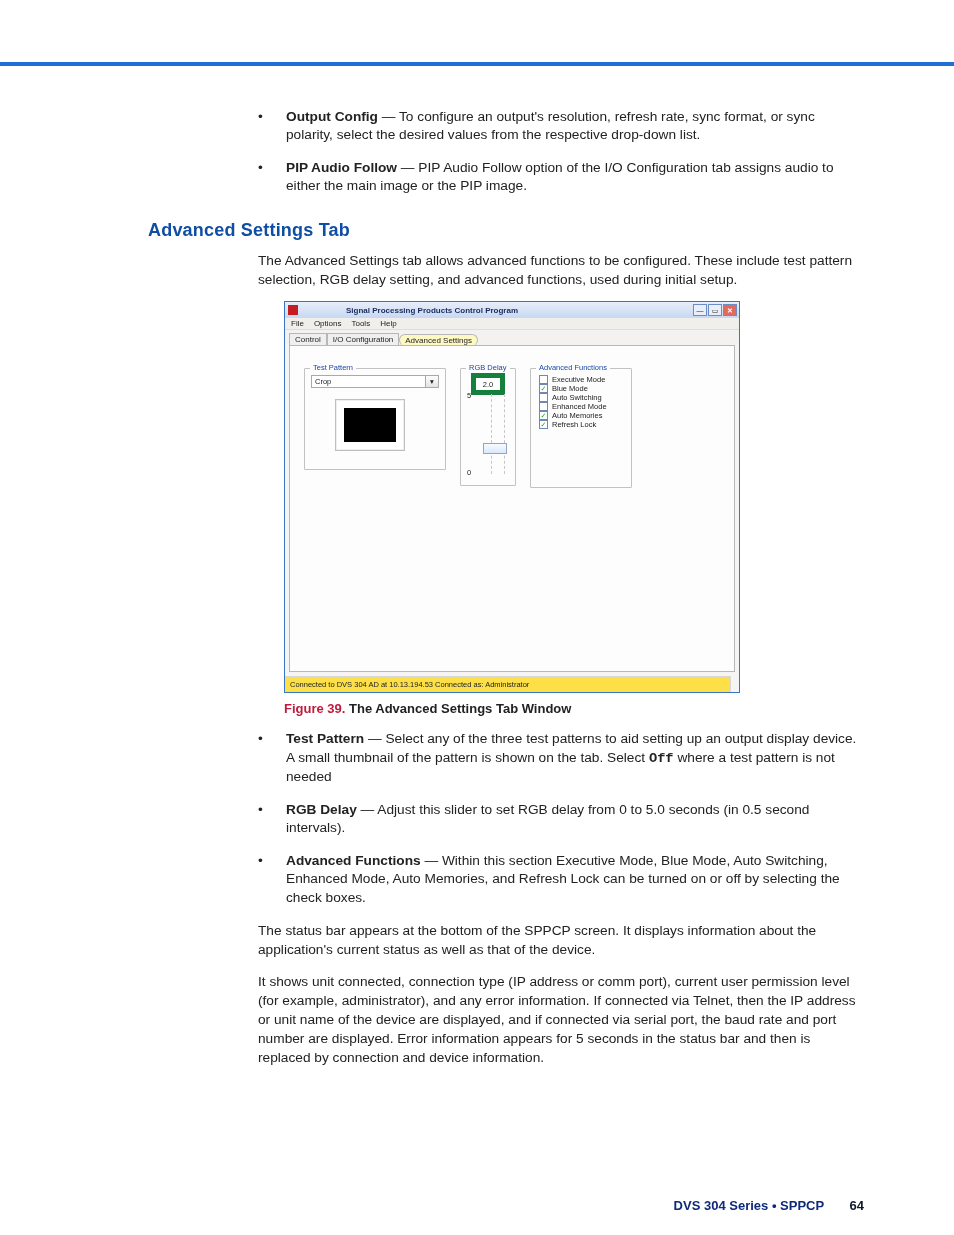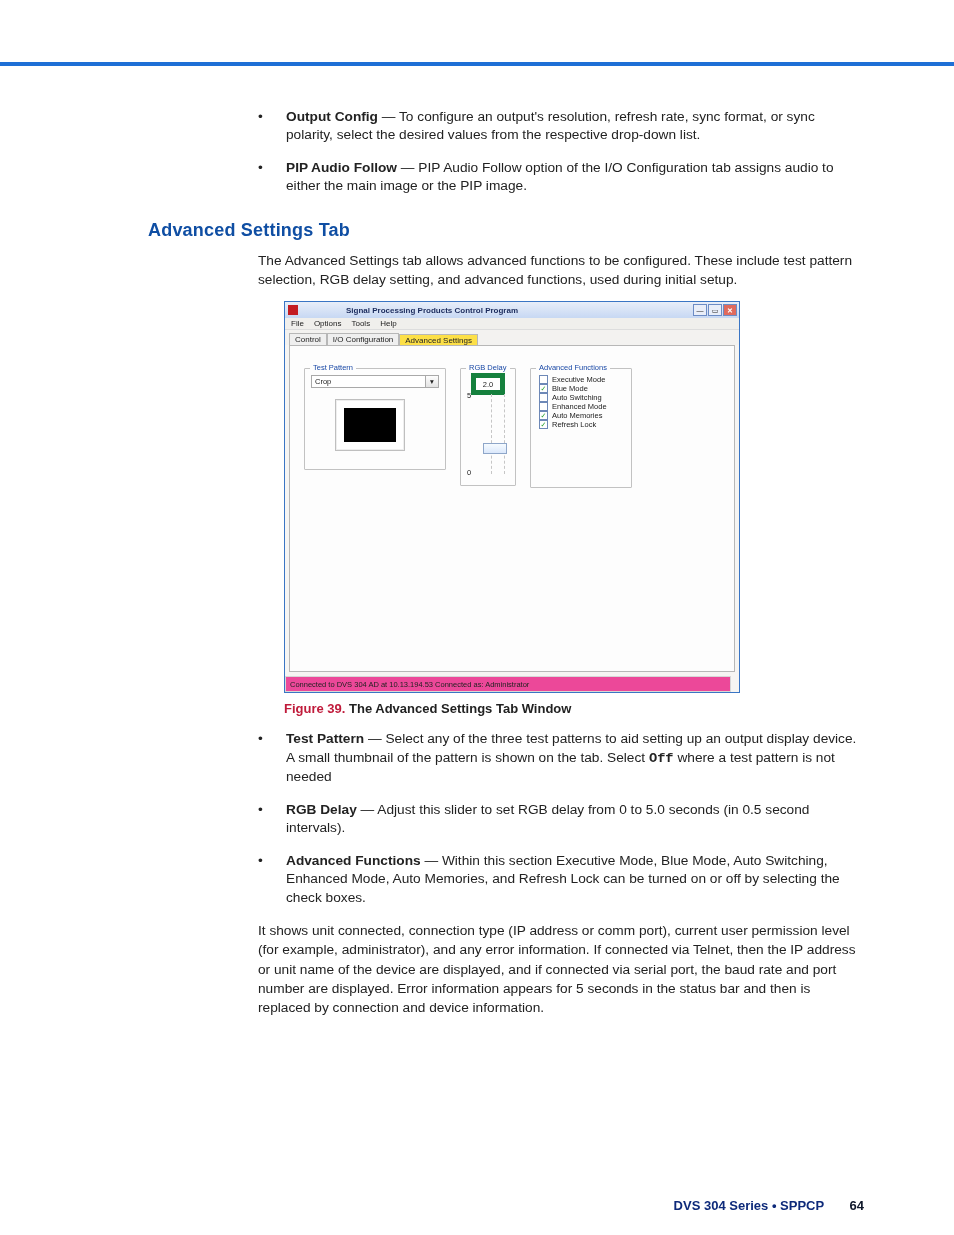--- a/index.html
+++ b/index.html
@@ -129,21 +129,21 @@
     background: #f3f2f0;
     font-size: 8px;
     text-align: center;
   }
   .tab {
     border: 1px solid #b7b7b7;
     border-bottom: none;
     padding: 1px 5px;
     background: #efefef;
   }
-  .tab.active { background: #fde047; position: relative; top: 1px; }
+  .tab.active { background: #fef9c3; position: relative; top: 1px; border-radius: 6px; }
   .tab-panel {
     flex: 1;
     background: #fdfdfd;
     border: 1px solid #b7b7b7;
     margin: 0 4px 4px 4px;
     position: relative;
   }
   .grp {
     position: absolute;
     border: 1px solid #c2c2c2;
@@ -211,21 +211,21 @@
   .af .list { position: absolute; left: 8px; top: 6px; right: 6px; display: flex; flex-direction: column; }
   .af .item { display: flex; align-items: center; gap: 4px; font-size: 7.5px; line-height: 1; white-space: nowrap; }
   .af .cb {
     width: 9px; height: 9px; border: 1px solid #6d88b7; background: #fff;
     box-sizing: border-box; display: flex; align-items: center; justify-content: center;
     font-size: 7px; color: #28a12e;
   }
   .status {
     height: 14px;
     border: 1px solid #d7d7d7;
-    background: #ec4899;
+    background: #fde047;
     display: flex; align-items: center;
     padding: 0 4px;
     margin: 0 8px 0 0;
     font-size: 7.5px;
   }
 </style>
 </head>
 <body>
 
 <div class="page">
@@ -350,20 +350,21 @@
         </div>
       </div>
       <div class="row">
         <div class="dot">•</div>
         <div class="txt">
           <span class="bold">Advanced Functions</span><span> — Within this section Executive Mode, Blue Mode, Auto Switching, Enhanced Mode, Auto Memories, and Refresh Lock can be turned on or off by selecting the check boxes.</span>
         </div>
       </div>
     </div>
 
+    <div class="body-indent">The status bar appears at the bottom of the SPPCP screen. It displays information about the application's current status as well as that of the device.</div>
     <div class="body-indent" style="margin-top:12px;">It shows unit connected, connection type (IP address or comm port), current user permission level (for example, administrator), and any error information. If connected via Telnet, then the IP address or unit name of the device are displayed, and if connected via serial port, the baud rate and port number are displayed. Error information appears for 5 seconds in the status bar and then is replaced by connection and device information.</div>
   </div>
 
   <div class="footer">
     <span>DVS 304 Series • SPPCP</span>
     <span class="p">64</span>
   </div>
 </div>
 
 </body></html>

